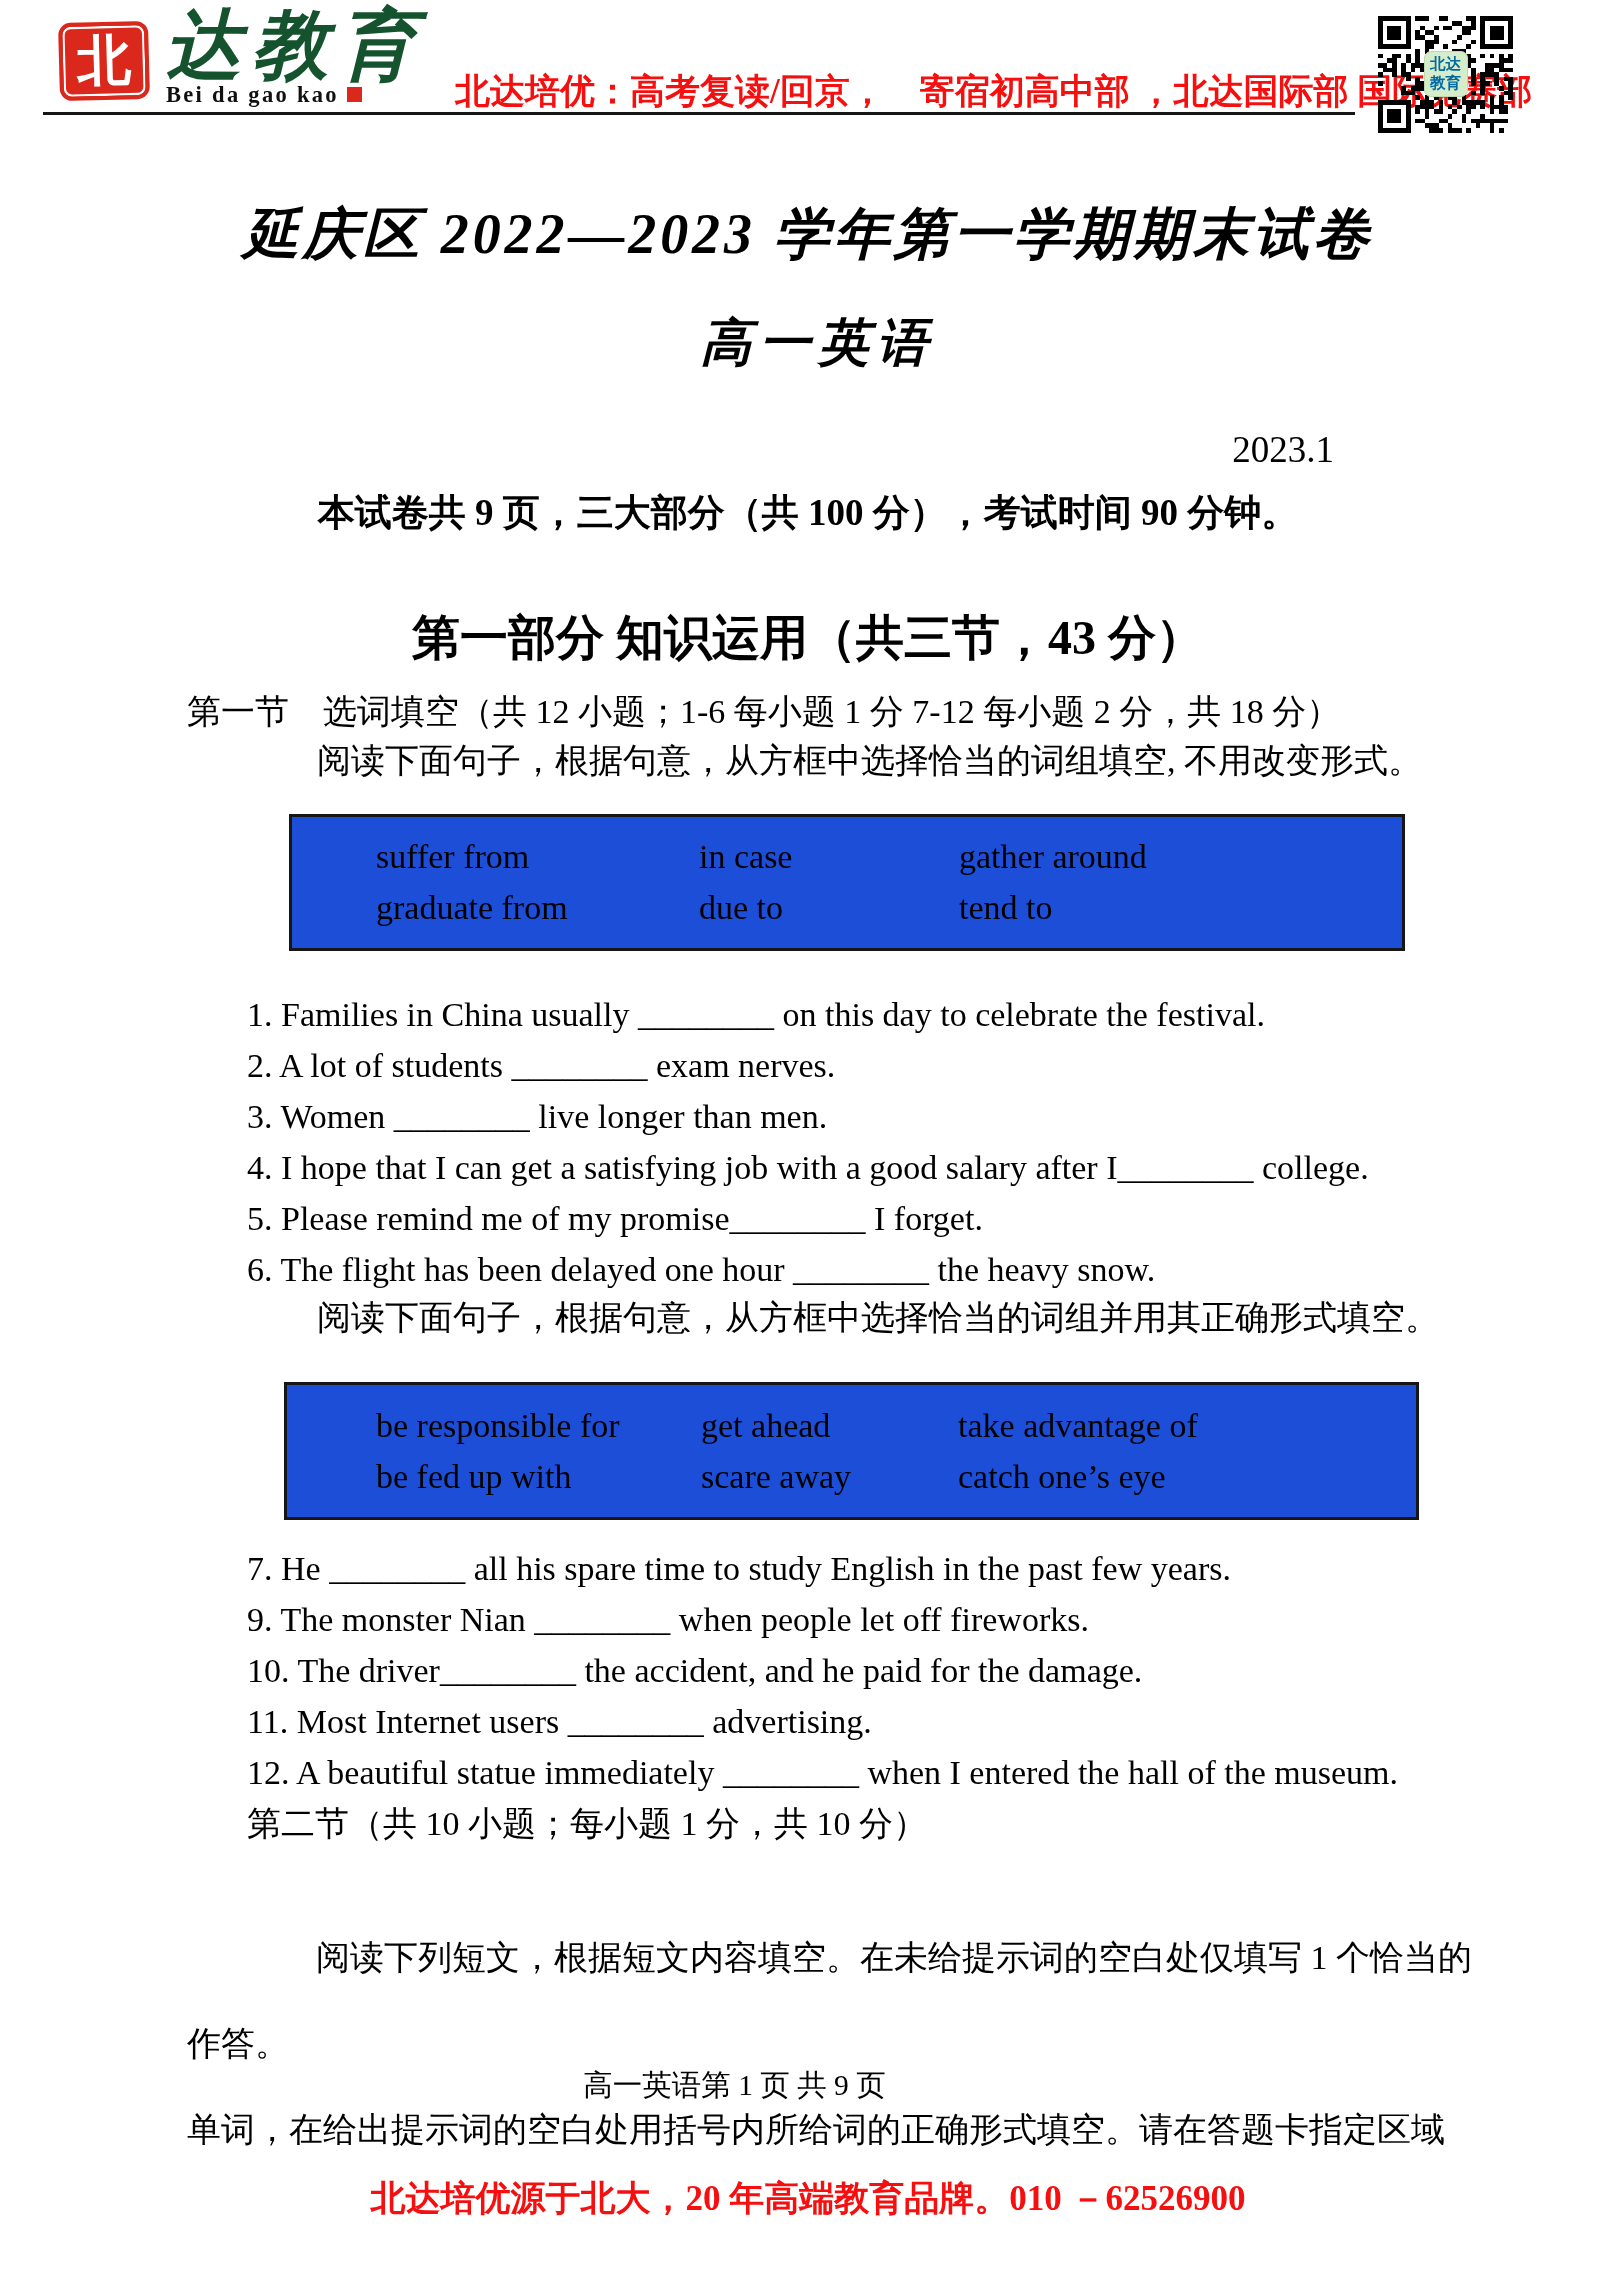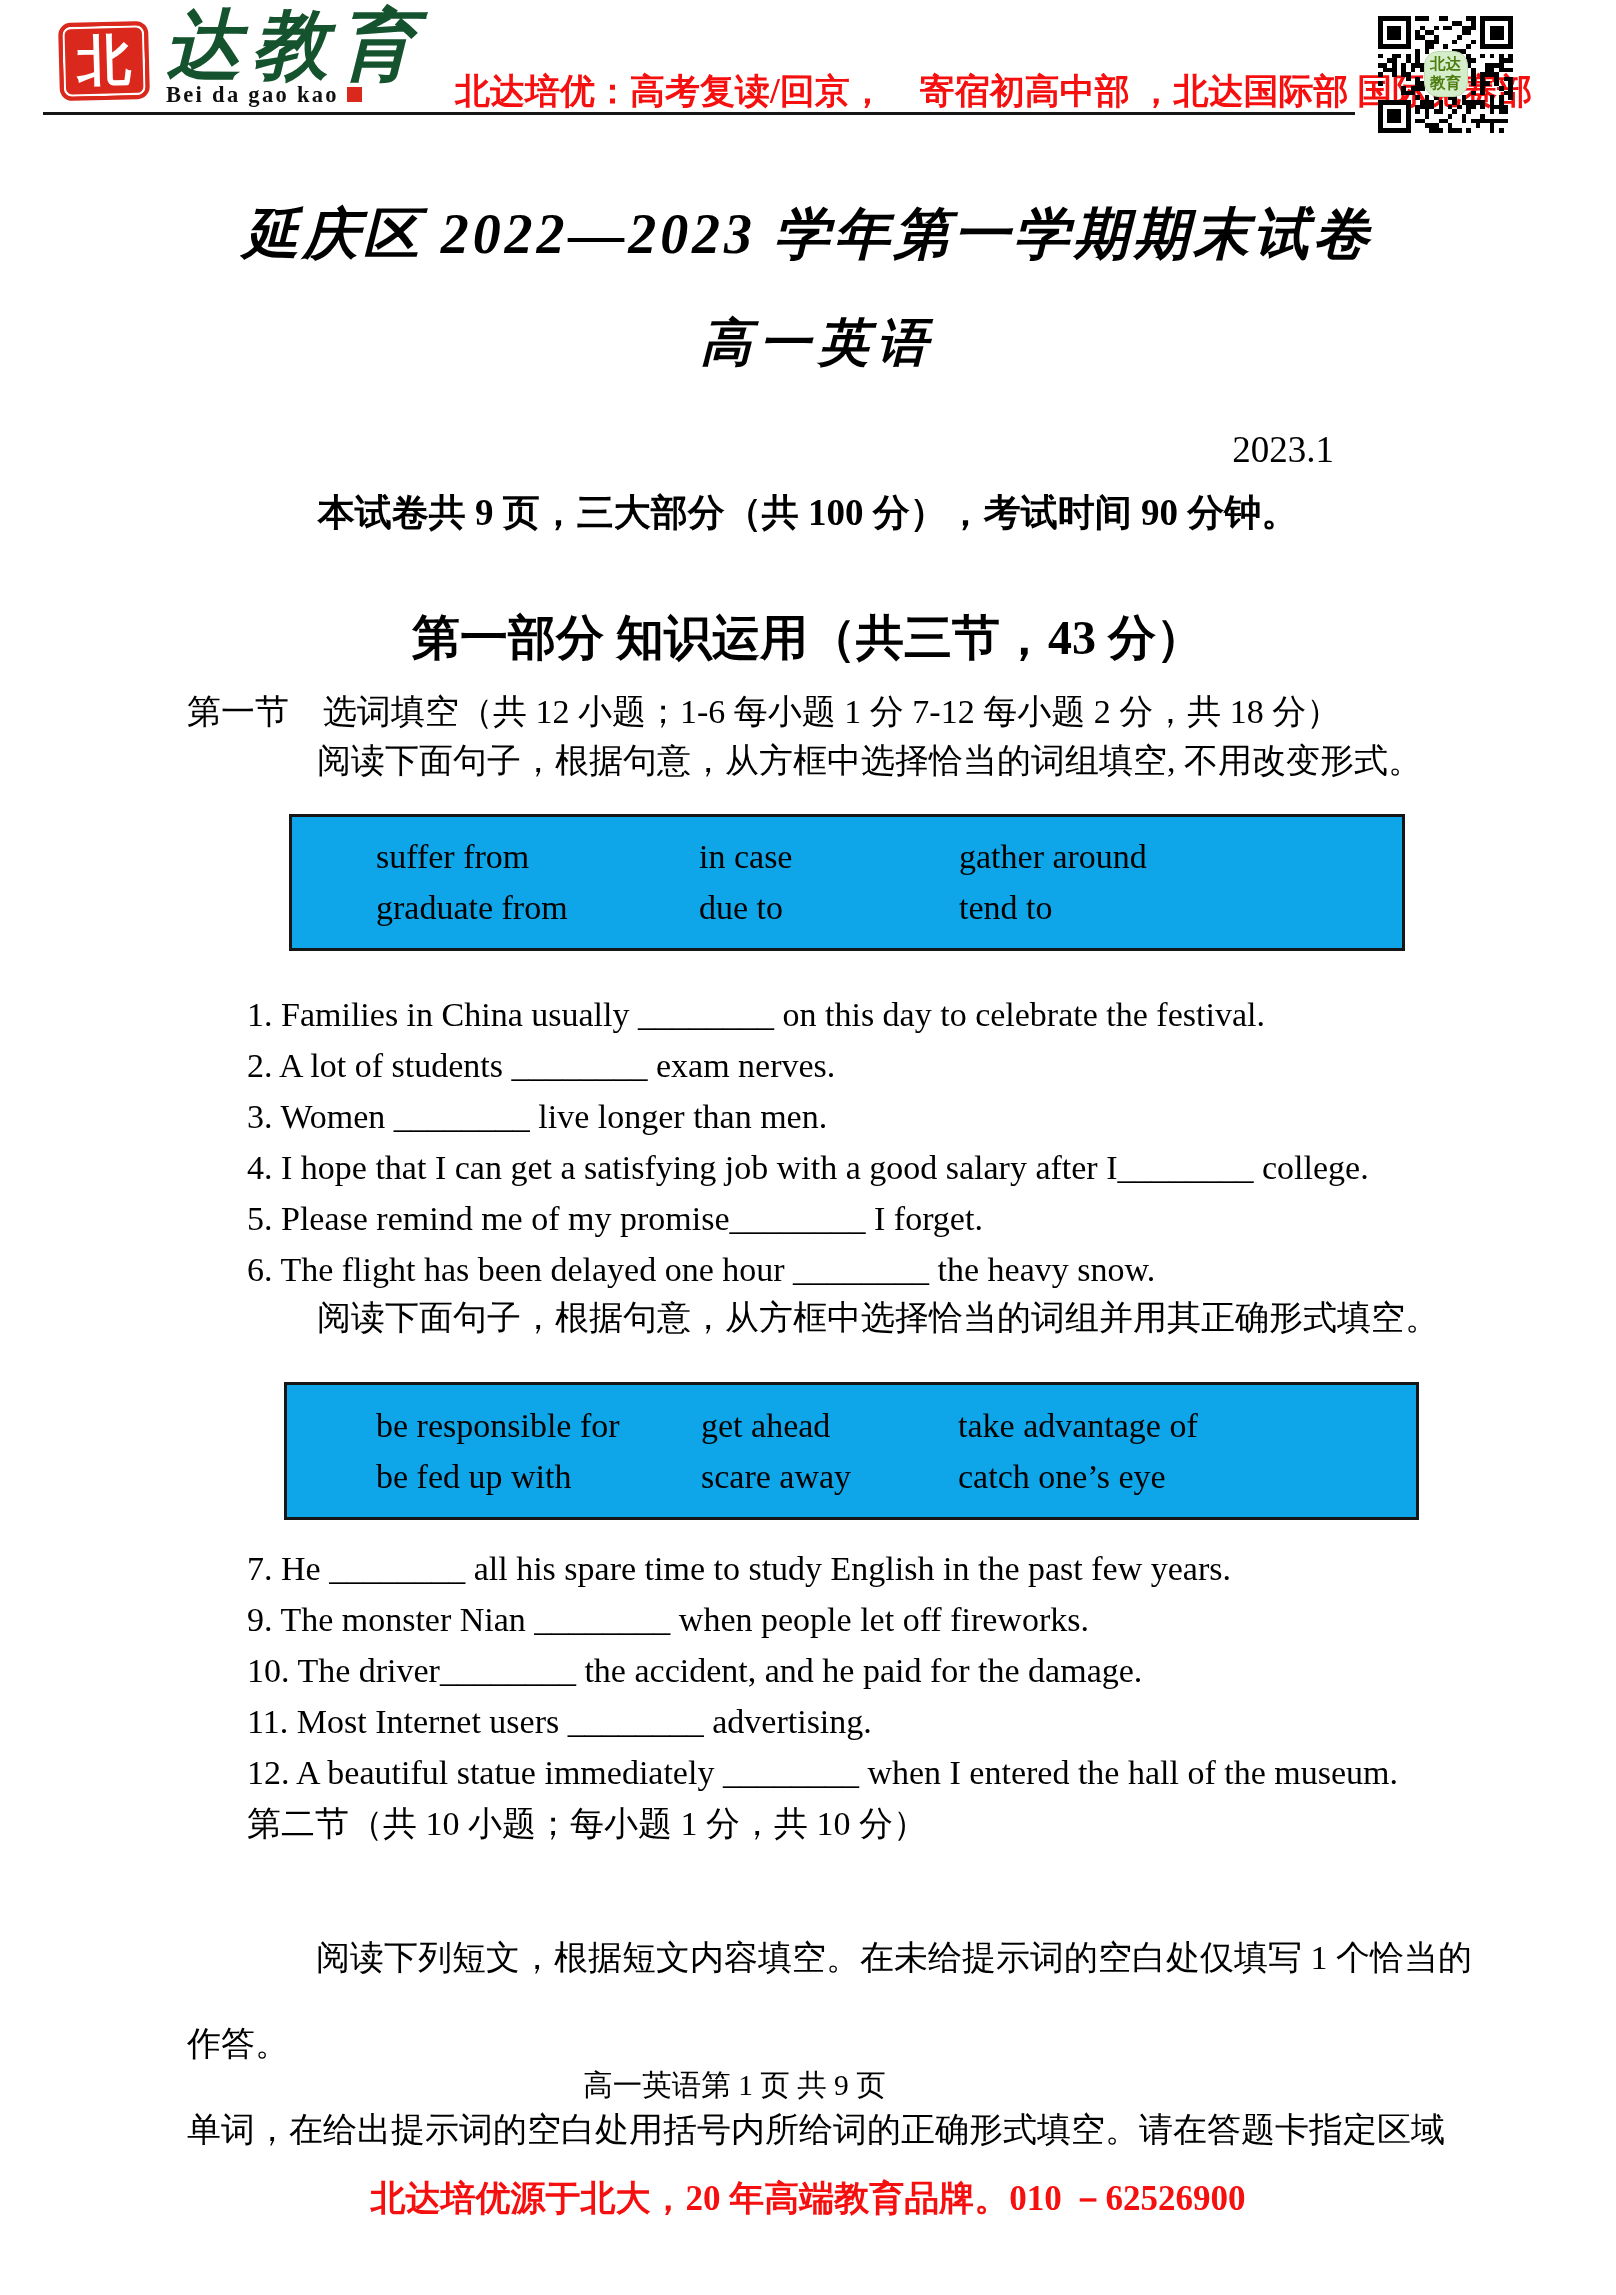--- a/index.html
+++ b/index.html
@@ -32,23 +32,23 @@
   .logo-sub .sq{display:inline-block;width:15.5px;height:15.5px;background:#da291c;margin-left:7.8px;}
   .slogan{
     position:absolute;left:455px;top:68px;
     color:#f50f0f;font-size:35px;font-weight:bold;white-space:nowrap;
   }
   .hline{position:absolute;left:43px;top:112px;width:1312px;height:3.1px;background:#161616;}
   .qr{position:absolute;left:1378px;top:15.5px;width:135px;height:117px;}
   .qr svg{display:block;}
   .qr-label{
     position:absolute;left:50%;top:50%;transform:translate(-50%,-50%);
-    background:#d6edcb;border:0.8px solid #bcd9ae;border-radius:14px;
+    background:#d6edcb;border:0.8px solid #bcd9ae;border-radius:7px;
     width:42px;height:44px;display:flex;flex-direction:column;align-items:center;justify-content:center;
-    color:#4d7c0f;font-weight:bold;font-size:15.5px;line-height:18.7px;text-align:center;
+    color:#0369a1;font-weight:bold;font-size:15.5px;line-height:18.7px;text-align:center;
   }
   
   .title-main{
     position:absolute;top:197px;left:0;width:100%;text-align:center;
     font-size:56px;font-weight:600;font-style:italic;letter-spacing:3.9px;white-space:nowrap;
   }
   .title-sub{
     position:absolute;top:309px;left:0;width:100%;text-align:center;
     font-size:51px;font-weight:600;font-style:italic;letter-spacing:7.8px;padding-left:10px;
   }
@@ -62,21 +62,21 @@
   }
   .part1-heading{
     position:absolute;top:606px;left:0;width:100%;text-align:center;
     font-size:48px;font-weight:bold;white-space:nowrap;
   }
   
   .sec1-title{position:absolute;top:689px;left:187px;font-size:34px;white-space:nowrap;}
   .inst1{position:absolute;top:738px;left:317px;font-size:34px;white-space:nowrap;}
   .inst2{position:absolute;top:1295px;left:317px;font-size:34px;white-space:nowrap;}
   .phrase-box{
-    position:absolute;border:3.1px solid #161616;background:#0ea5e9;
+    position:absolute;border:3.1px solid #161616;background:#1d4ed8;
     display:grid;align-content:center;row-gap:17px;font-size:34px;
   }
   .box1{top:814px;left:289px;width:1026px;height:131px;
         grid-template-columns:323px 260px auto;padding-left:84px;}
   .box2{top:1382px;left:284px;width:1040px;height:132px;
         grid-template-columns:325px 257px auto;padding-left:89px;}
   .phrase{white-space:nowrap;line-height:1;}
   .qlist{position:absolute;font-size:34px;}
   .qlist1{top:989px;left:247px;}
   .qlist2{top:1543px;left:247px;}

